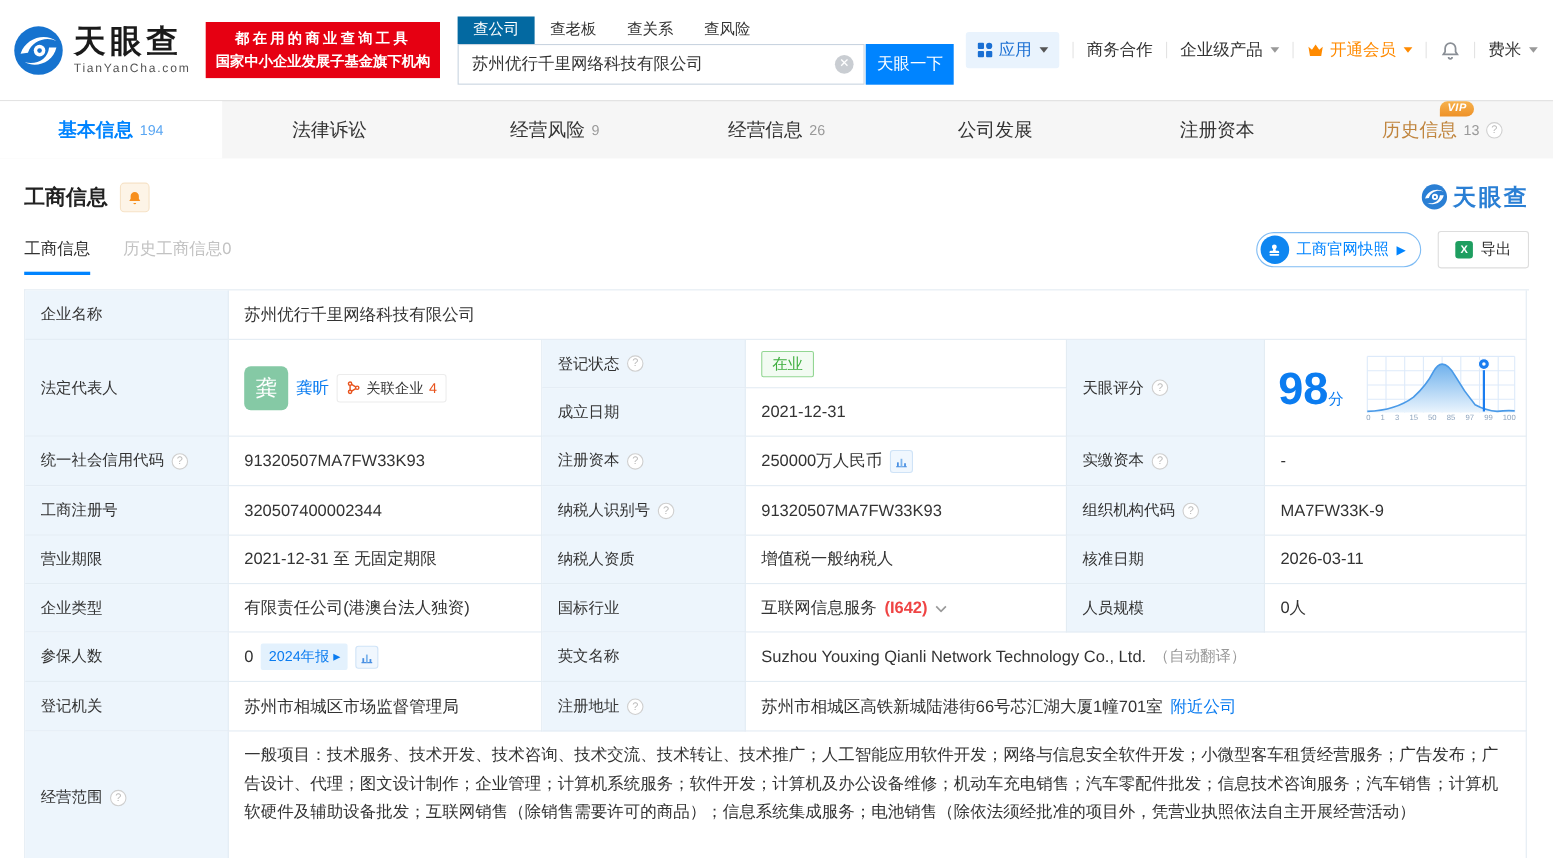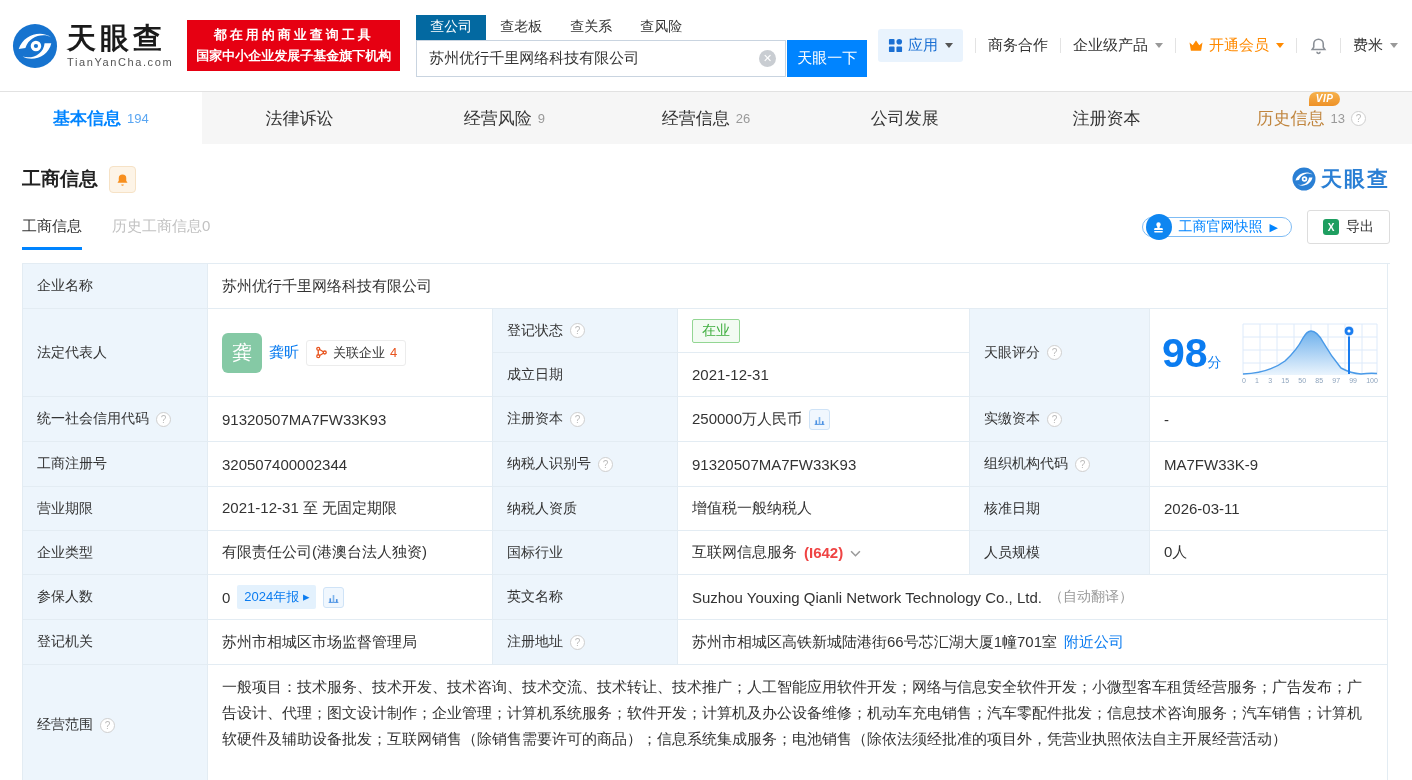--- a/index.html
+++ b/index.html
@@ -59,21 +59,21 @@
   .bell-box { margin-left:11px; width:27px; height:27px; border:1px solid #f6e2c6; background:#fdf4e7;
     border-radius:4px; display:flex; align-items:center; justify-content:center; color:#f78f1e; cursor:pointer; }
   .brand-mark { margin-left:auto; display:flex; align-items:center; gap:5px; color:#2a7fd4;
     font-size:21px; font-weight:bold; letter-spacing:2px; }
   .subtab-row { display:flex; align-items:flex-end; margin-top:17px; }
   .subtab { font-size:15px; color:#333; padding-bottom:11px; margin-right:30px; cursor:pointer; border-bottom:3px solid transparent; }
   .subtab.active { border-bottom-color:#0084ff; }
   .subtab.inactive { color:#c2c2c2; }
   .subtab-actions { margin-left:auto; display:flex; align-items:center; padding-bottom:6px; }
   .snapshot-btn { display:flex; align-items:center; gap:7px; border:1px solid #7fbcf4; background:#fff;
-    color:#0084ff; border-radius:17px; height:20px; padding:0 13px 0 3px; font-size:14px; cursor:pointer; }
+    color:#0084ff; border-radius:17px; height:32px; padding:0 13px 0 3px; font-size:14px; cursor:pointer; }
   .stamp-circle { width:26px; height:26px; border-radius:50%; background:#0e86f1; display:flex;
     align-items:center; justify-content:center; }
   .snap-arrow { font-size:11px; }
   .export-btn { display:flex; align-items:center; gap:7px; border:1px solid #ddd; background:#fff;
     border-radius:3px; height:34px; padding:0 15px; font-size:14px; color:#333; margin-left:15px; cursor:pointer; }
   .xls-ic { width:16px; height:16px; background:#1e9e60; border-radius:3px; color:#fff; font-size:10px;
     font-weight:bold; display:flex; align-items:center; justify-content:center; }
 
   
   .info-table { margin-top:13px; display:grid;

